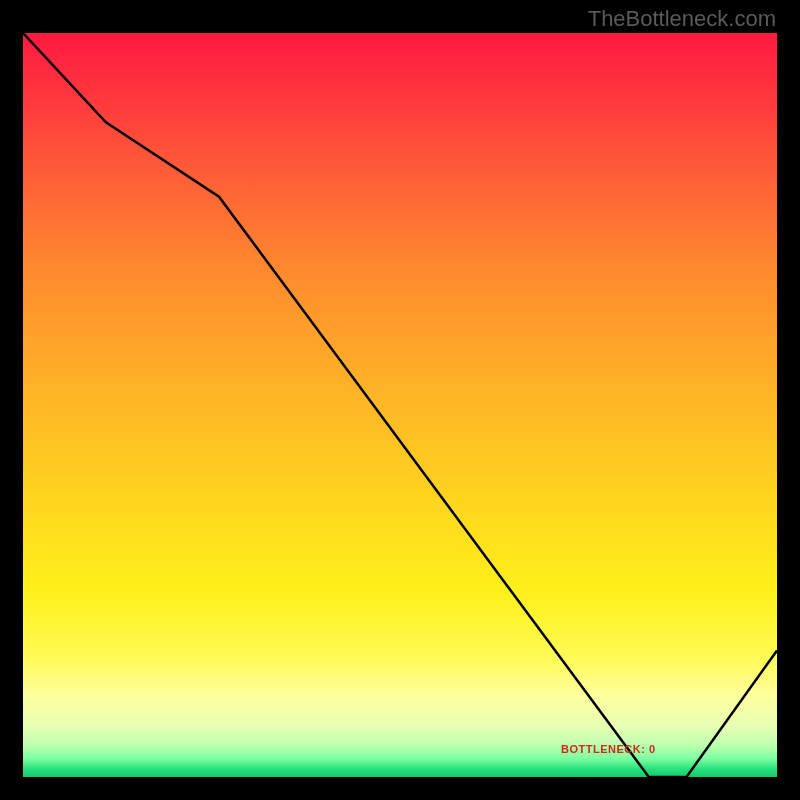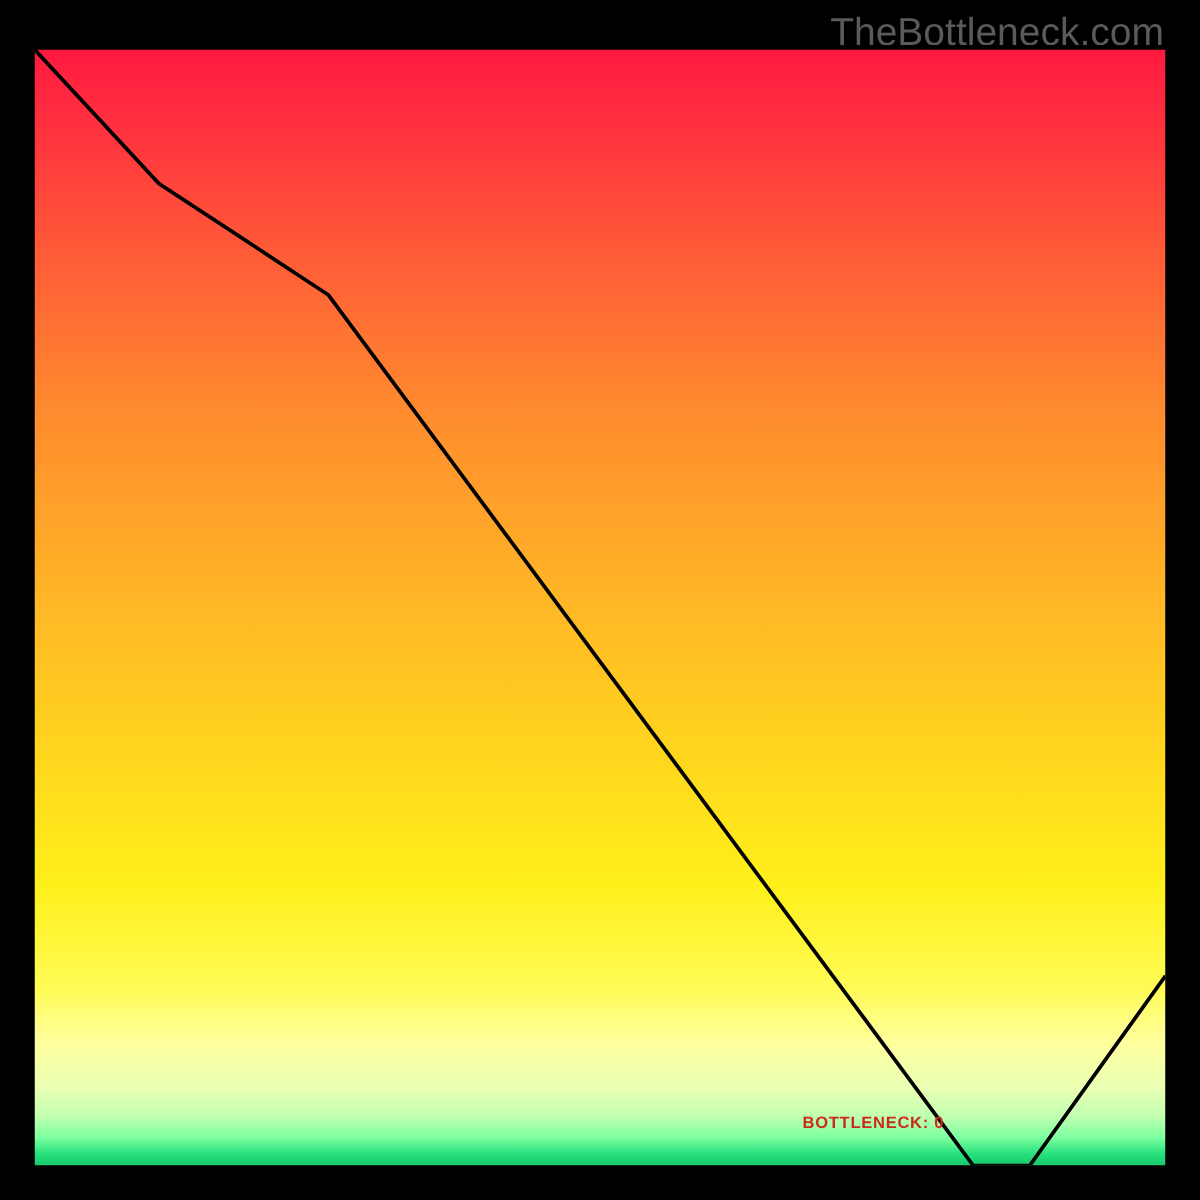--- a/index.html
+++ b/index.html
@@ -9,21 +9,21 @@
     width: 800px;
     height: 800px;
     position: relative;
     font-family: Arial, sans-serif;
   }
   .watermark {
     position: absolute;
     top: 6px;
     right: 24px;
     color: #5a5a5a;
-    font-size: 26px;
+    font-size: 22px;
     font-weight: 500;
   }
   .plot-frame {
     position: absolute;
     left: 20px;
     top: 30px;
     width: 760px;
     height: 750px;
     background: #000;
   }
@@ -33,21 +33,21 @@
     top: 3px;
     width: 754px;
     height: 744px;
   }
   svg {
     display: block;
   }
   .bottleneck-label {
     position: absolute;
     bottom: 22px;
-    left: 512px;
+    left: 538px;
     color: #cc2a1a;
     font-size: 11px;
     font-weight: 700;
     letter-spacing: 0.5px;
   }
 </style>
 </head>
 <body>
 
 <div class="watermark">TheBottleneck.com</div>

